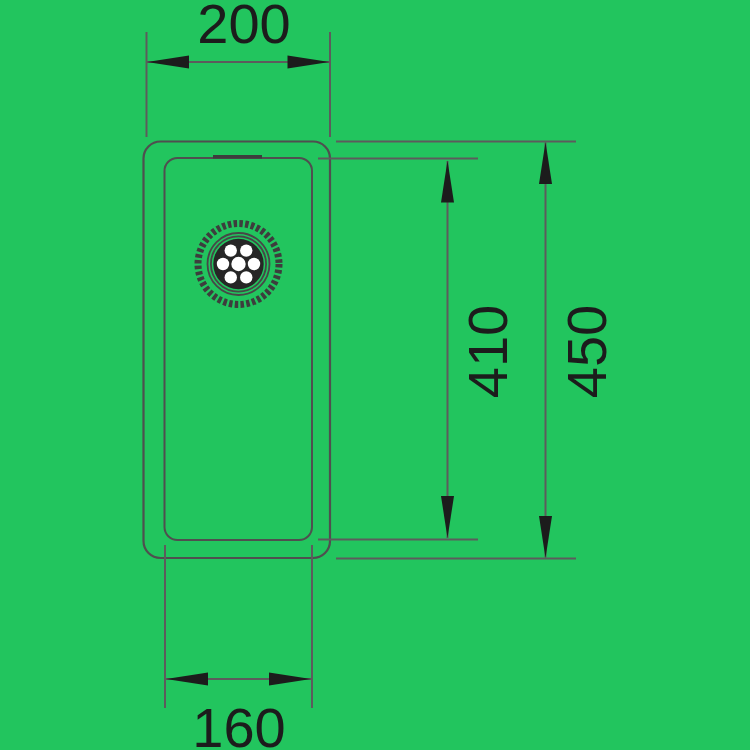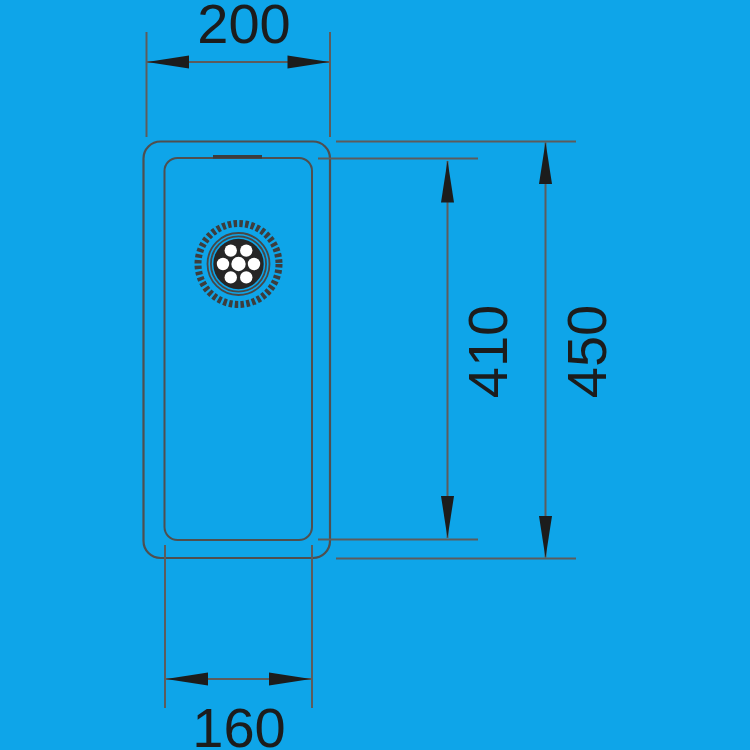--- a/index.html
+++ b/index.html
@@ -5,21 +5,21 @@
   html, body {
     margin: 0;
     padding: 0;
     background: #ffffff;
     font-family: "Liberation Sans", sans-serif;
   }
   .canvas {
     position: relative;
     width: 750px;
     height: 750px;
-    background: #0ea5e9;
+    background: #22c55e;
     overflow: hidden;
   }
   svg { display: block; }
   .dim-text {
     font-family: "Liberation Sans", sans-serif;
     font-size: 56px;
     fill: #1c1c1c;
   }
 </style>
 </head>

